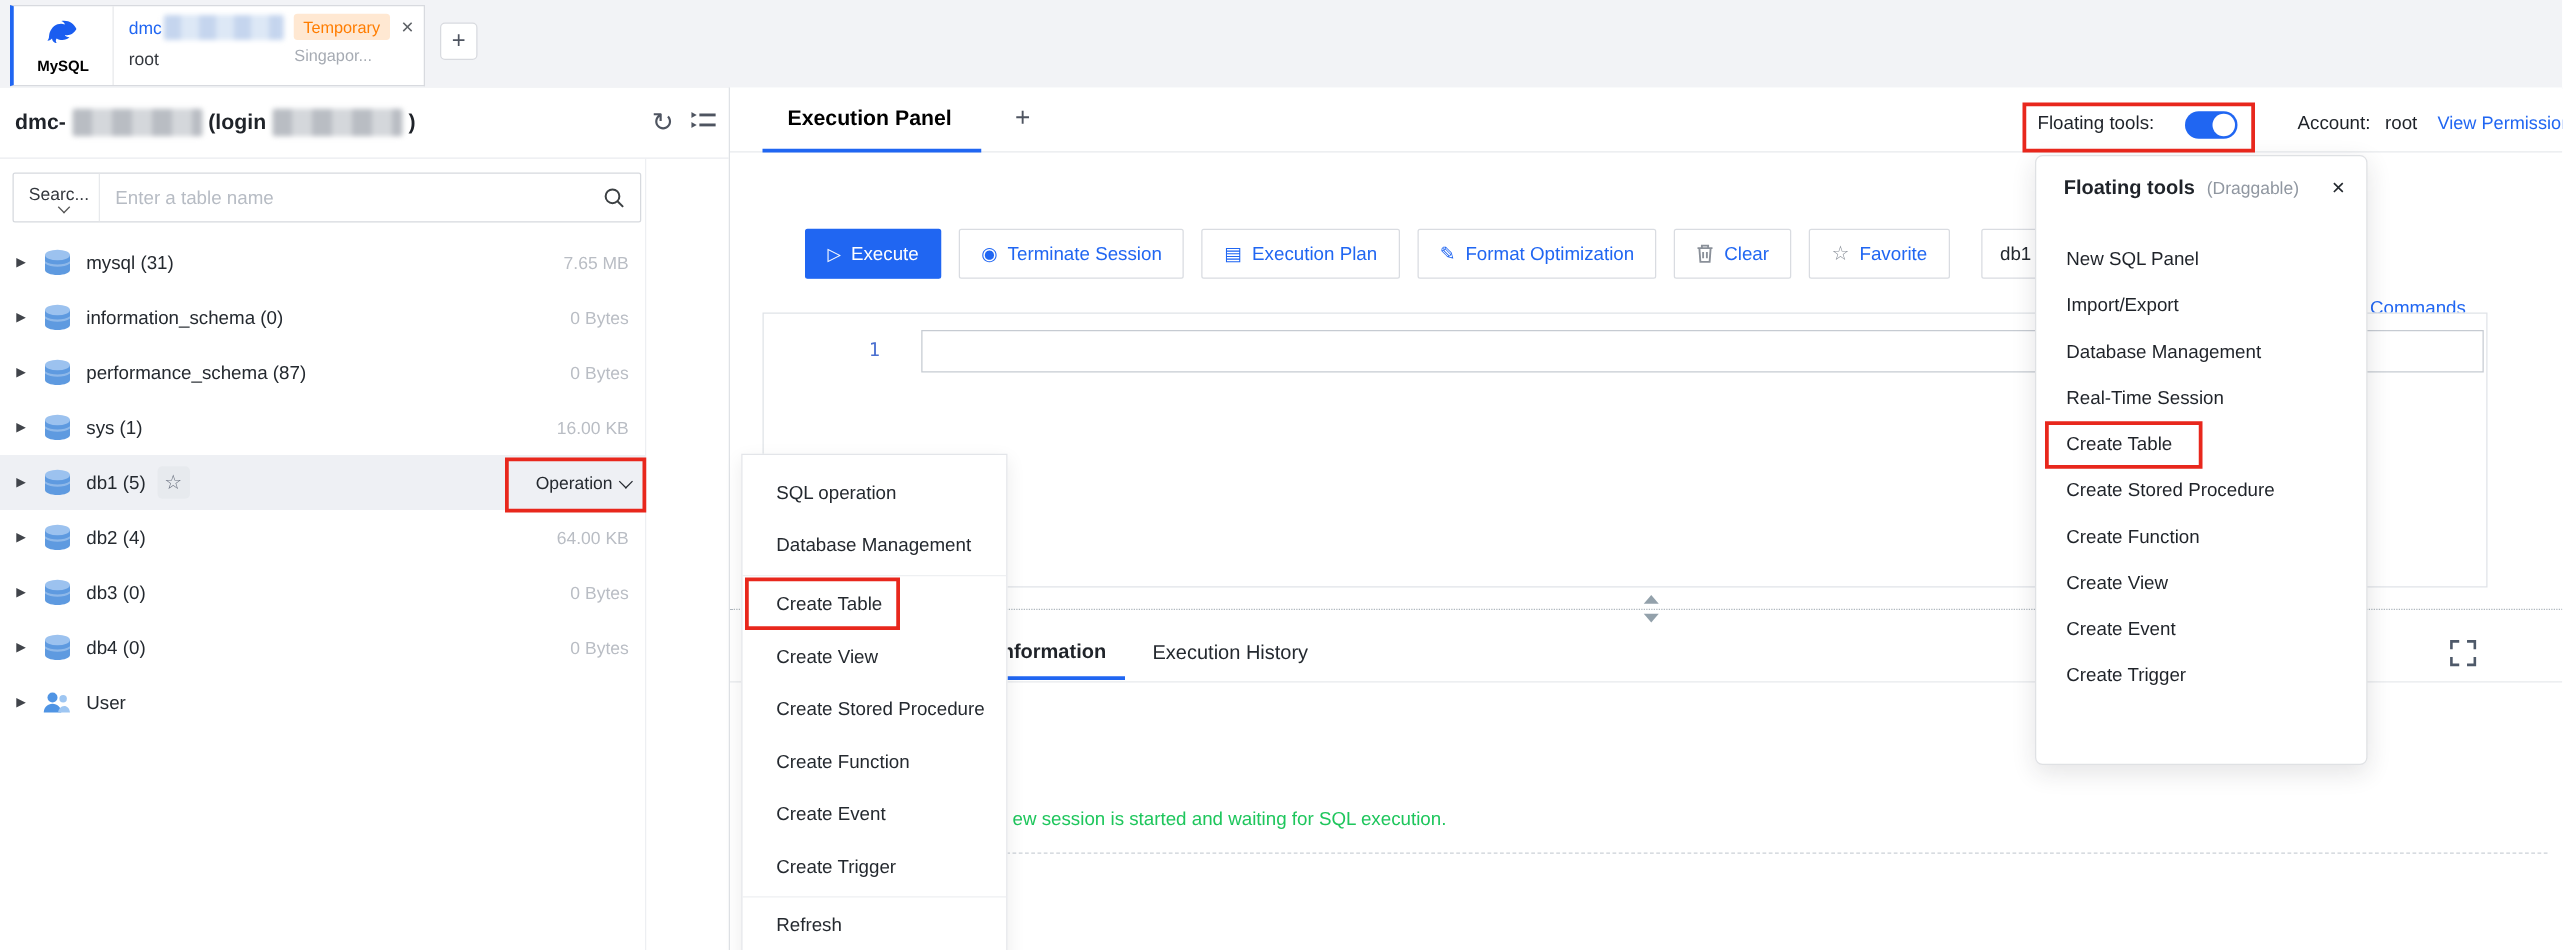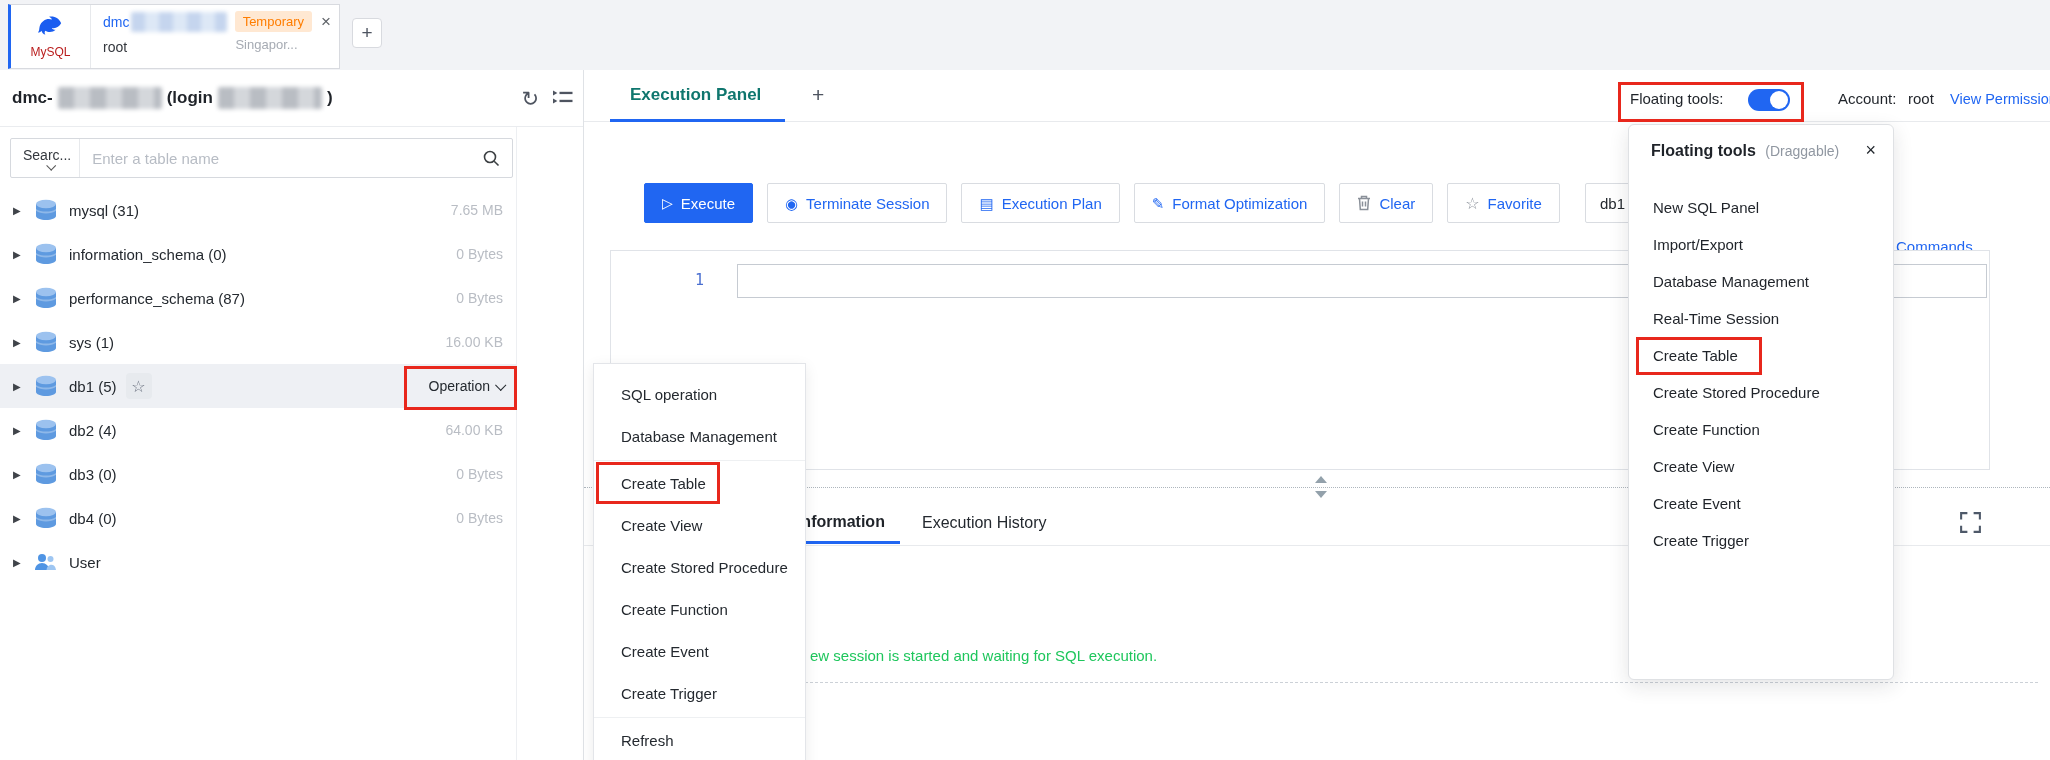--- a/index.html
+++ b/index.html
@@ -3,21 +3,21 @@
 <meta charset="utf-8">
 <style>
   html,body{margin:0;padding:0;background:#fff;}
   .canvas{position:relative;width:2050px;height:760px;overflow:hidden;
     font-family:"Liberation Sans",sans-serif;color:#1f2329;background:#fff;}
 
   
   .topbar{position:absolute;left:0;top:0;width:2050px;height:70px;background:#f2f3f6;border-bottom:1px solid #dadde2;}
   .conn-tab{position:absolute;left:8px;top:4px;width:332px;height:65px;background:#fff;border:1px solid #d8dadf;border-left:3px solid #2066f2;display:flex;align-items:stretch;box-sizing:border-box;}
   .logo-col{width:90px;display:flex;flex-direction:column;align-items:center;justify-content:center;border-right:1px solid #e7e9ec;}
-  .logo-label{font-size:12px;font-weight:normal;color:#b91c1c;margin-top:1px;}
+  .logo-label{font-size:12px;font-weight:bold;color:#000000;margin-top:1px;}
   .conn-mid{flex:1;padding:7px 0 0 12px;}
   .conn-row1{display:flex;align-items:center;gap:2px;font-size:14px;color:#2066f2;}
   .censor-blue{display:inline-block;width:96px;height:20px;background:repeating-linear-gradient(90deg,#c5d5ee 0 14px,#dde8f6 14px 28px);filter:blur(2px);border-radius:2px;}
   .conn-row2{margin-top:7px;font-size:14px;color:#33373d;}
   .conn-right{width:118px;padding:6px 8px 0 0;display:flex;flex-direction:column;align-items:flex-end;}
   .badge-row{display:flex;align-items:center;gap:9px;}
   .badge{background:#ffe8d2;color:#ff7d00;font-size:13px;padding:3px 8px;border-radius:3px;white-space:nowrap;}
   .tab-close{color:#5f6368;font-size:17px;line-height:17px;cursor:default;}
   .region{margin-top:5px;font-size:13px;color:#a6abb3;align-self:flex-start;margin-left:8px;}
   .plus-btn{position:absolute;left:352px;top:18px;width:30px;height:30px;background:#fff;border:1px solid #d8dadf;border-radius:4px;display:flex;align-items:center;justify-content:center;font-size:19px;color:#4e5460;box-sizing:border-box;}
@@ -83,21 +83,21 @@
 
   .b-tab-info{position:absolute;left:716px;top:513px;font-size:16px;font-weight:bold;color:#1f2329;white-space:nowrap;}
   .b-tab-underline{position:absolute;left:704px;top:541px;width:196px;height:3px;background:#2066f2;}
   .b-tab-hist{position:absolute;left:922px;top:514px;font-size:16px;color:#24292f;white-space:nowrap;}
   .b-tabbar-line{position:absolute;left:584px;right:0;top:545px;border-bottom:1px solid #e8eaed;}
   .fullscreen{position:absolute;left:1958px;top:510px;}
   .status-msg{position:absolute;left:810px;top:647px;font-size:15px;color:#1ec65c;white-space:nowrap;}
   .dashed-line{position:absolute;left:610px;right:12px;top:682px;border-bottom:1px dashed #ccd1d7;}
 
   
-  .float-panel{position:absolute;left:1628px;top:124px;width:266px;height:556px;background:#fff;border:1px solid #dfe1e4;border-radius:6px;box-shadow:0 6px 20px rgba(31,35,41,.12);z-index:50;box-sizing:border-box;}
+  .float-panel{position:absolute;left:1628px;top:124px;width:266px;height:488px;background:#fff;border:1px solid #dfe1e4;border-radius:6px;box-shadow:0 6px 20px rgba(31,35,41,.12);z-index:50;box-sizing:border-box;}
   .fp-head{position:relative;padding:17px 18px 8px 22px;}
   .fp-title{font-size:16px;font-weight:bold;color:#1f2329;}
   .fp-sub{font-size:14px;color:#9097a1;margin-left:5px;}
   .fp-close{position:absolute;right:17px;top:15px;font-size:18px;color:#24292f;}
   .fp-items{position:absolute;left:0;top:64px;right:0;}
   .fp-item{height:37px;line-height:37px;padding-left:24px;font-size:15px;color:#1f2329;cursor:default;}
 
   
   .hl-red{position:absolute;border:3px solid #e8271c;z-index:60;pointer-events:none;box-sizing:border-box;}
 </style>
@@ -286,21 +286,21 @@
             </svg>
           </span>
           <span class="tree-label">User</span>
         </div>
       </div>
   </div>
 
   <div class="main">
     <div class="m-tabbar"></div>
   </div>
-  <div class="m-tab-label" style="position:absolute;left:630px;top:85px;font-size:17px;font-weight:bold;color:#0f766e;">Execution Panel</div>
+  <div class="m-tab-label" style="position:absolute;left:630px;top:85px;font-size:17px;font-weight:bold;color:#000000;">Execution Panel</div>
   <div style="position:absolute;left:610px;top:119px;width:175px;height:3px;background:#2066f2;"></div>
   <div style="position:absolute;left:812px;top:83px;font-size:21px;color:#4e5460;">+</div>
 
   <div class="ft-label">Floating tools:</div>
   <div class="toggle"></div>
   <div class="acct-label">Account:</div>
   <div class="acct-val">root</div>
   <div class="view-perm">View Permissions</div>
 
   <div class="toolbar" id="toolbar">

